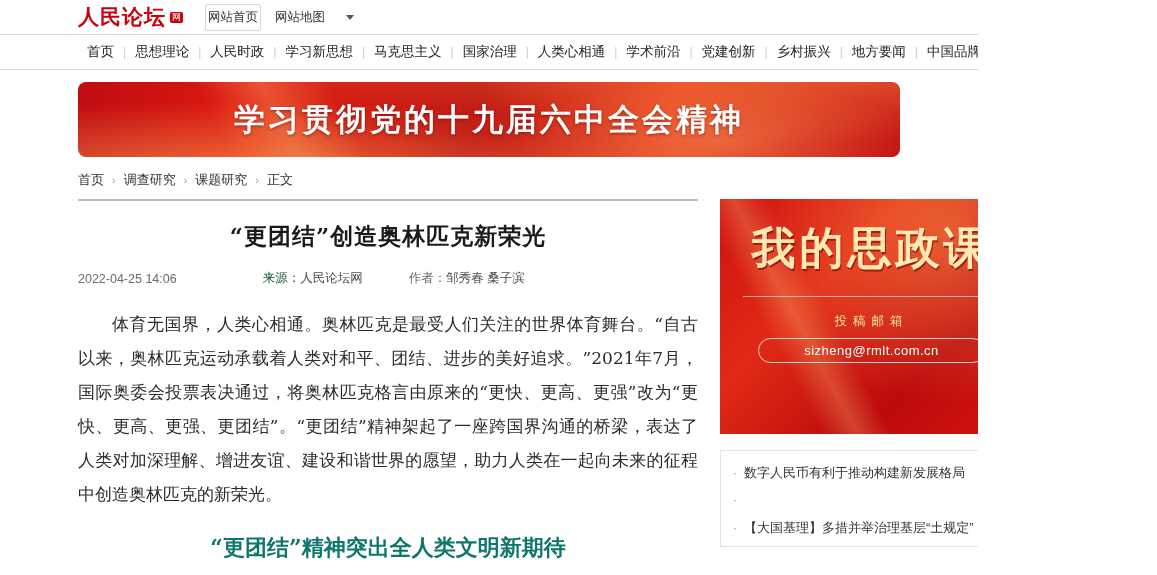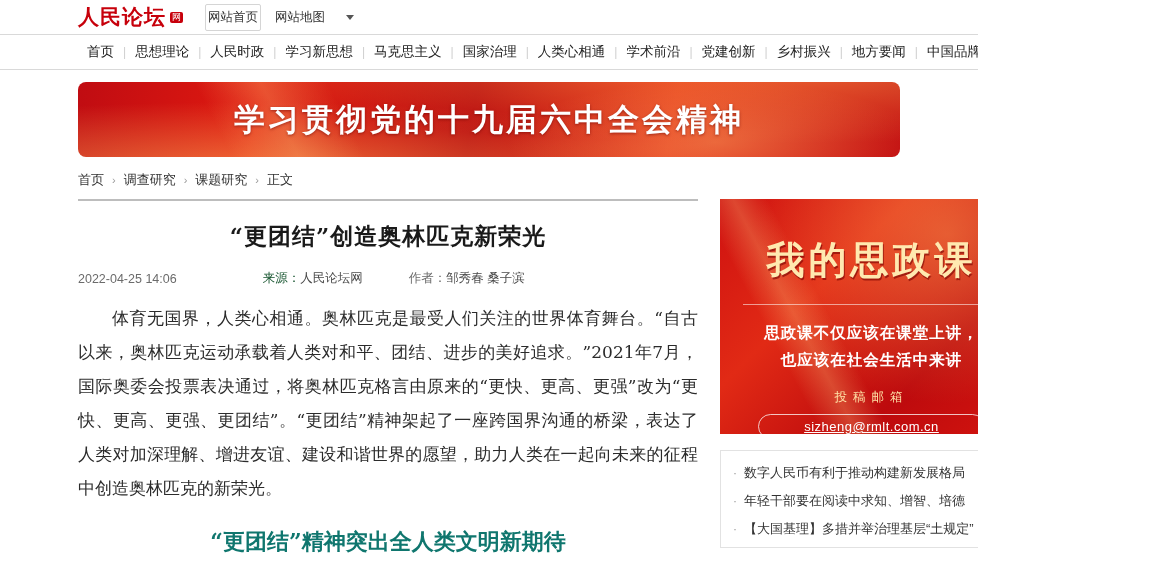--- a/index.html
+++ b/index.html
@@ -182,21 +182,21 @@
     font-size: 12.5px;
     color: #6b6b6b;
   }
   .meta .date { margin-right: 86px; }
   .meta .source-label { color: #14532d; }
   .meta .source-val { color: #4a4a4a; margin-right: 46px; }
   .meta .author-label { color: #6b6b6b; }
   .meta .author-val { color: #4a4a4a; }
 
   .body-text {
-    margin-top: 14px;
+    margin-top: 20px;
     font-family: "DejaVu Serif", serif;
     font-size: 17px;
     line-height: 34px;
     color: #2b2b2b;
     text-align: justify;
   }
   .body-text p { margin: 0; text-indent: 2em; }
   .subhead {
     margin-top: 22px;
     text-align: center;
@@ -219,25 +219,25 @@
   }
   .promo:before {
     content:"";
     position:absolute; left:-20%; top:-30%;
     width:90%; height:160%;
     background: linear-gradient(70deg, rgba(255,255,255,0) 42%, rgba(255,205,130,.28) 50%, rgba(255,255,255,0) 58%);
     transform: rotate(-8deg);
   }
   .promo-title {
     position: relative; z-index:2;
-    margin-top: 36px;
+    margin-top: 20px;
     color: #ffe9b0;
     font-family: "DejaVu Serif", serif;
     font-weight: bold;
-    font-size: 38px;
+    font-size: 44px;
     letter-spacing: 4px;
     text-shadow: 1px 2px 0 rgba(120,0,0,.6);
   }
   .promo-rule {
     position: relative; z-index:2;
     width: 258px;
     height: 1px;
     background: rgba(255,255,255,.55);
     margin: 18px auto 0 auto;
   }
@@ -261,21 +261,20 @@
   .promo-mail {
     position: relative; z-index:2;
     margin: 8px auto 0 auto;
     width: 225px;
     border: 1px solid rgba(255,255,255,.75);
     border-radius: 13px;
     color: #fff;
     font-size: 13px;
     padding: 4px 0;
     letter-spacing: .5px;
-    text-decoration: underline;
   }
 
   .rec-box {
     margin-top: 16px;
     border: 1px solid #e2e2e2;
     background: #fbfbfb;
   }
   .rec-head {
     border-bottom: 1px solid #e2e2e2;
     padding: 9px 12px;
@@ -387,37 +386,32 @@
       </div>
 
       <div class="subhead">“更团结”精神突出全人类文明新期待</div>
     </div>
 
     <div class="sidebar">
 
       <div class="promo">
         <div class="promo-title">我的思政课</div>
         <div class="promo-rule"></div>
-        <div class="promo-sub">
-          <div>思政课不仅应该在课堂上讲，</div>
-          <div>也应该在社会生活中来讲</div>
-        </div>
         <div class="promo-mail-label">投稿邮箱</div>
         <div class="promo-mail">sizheng@rmlt.com.cn</div>
       </div>
 
       <div class="rec-box">
         <div class="rec-list">
           <div class="rec-item">
             <span class="dot">·</span>
             <span>数字人民币有利于推动构建新发展格局</span>
           </div>
           <div class="rec-item">
             <span class="dot">·</span>
-            <span>年轻干部要在阅读中求知、增智、培德</span>
           </div>
           <div class="rec-item">
             <span class="dot">·</span>
             <span>【大国基理】多措并举治理基层“土规定”</span>
           </div>
         </div>
       </div>
 
     </div>
   </div>

